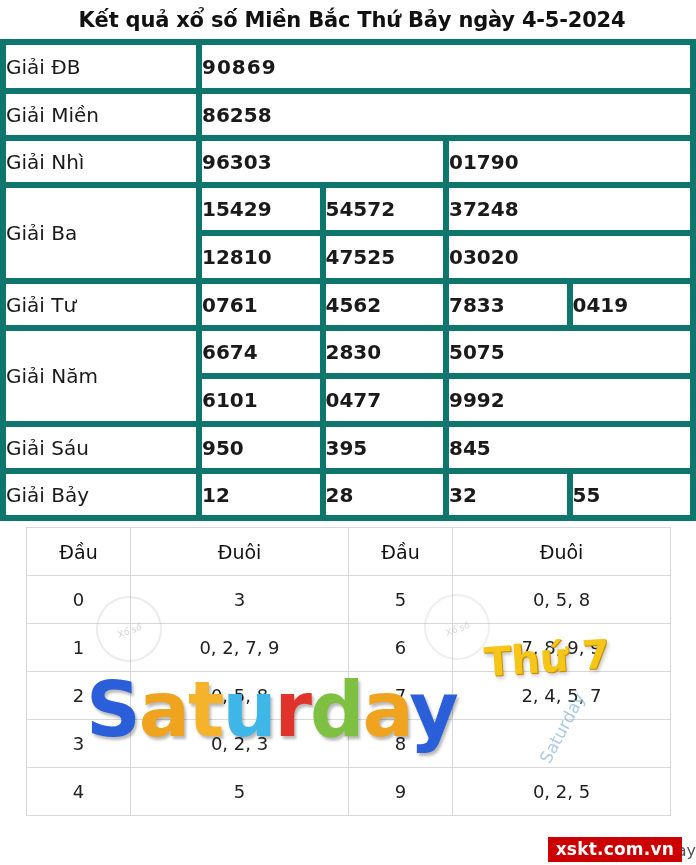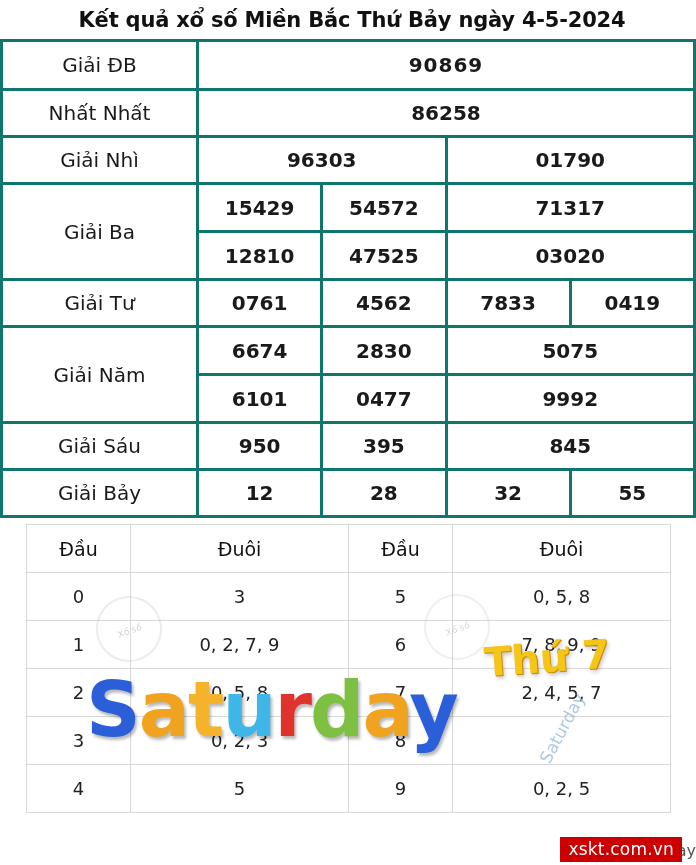--- a/index.html
+++ b/index.html
@@ -30,22 +30,21 @@
     white-space: nowrap;
   }
 
   
   table.results {
     width: 696px;
     border-collapse: collapse;
     table-layout: fixed;
   }
   table.results td {
-    border: 3px solid #0f766e;
-    text-align: center;
+    border: 6px solid #0f766e;
     vertical-align: middle;
     font-size: 20px;
     color: #1a1a1a;
     height: 47px;
     padding: 0;
   }
   td.label {
     width: 196px;
     font-size: 19px;
     color: #1a1a1a;
@@ -185,53 +184,53 @@
     text-align: right;
     font-size: 16px;
     color: #555;
   }
   .footer-logo {
     position: absolute;
     right: 14px;
     top: 2px;
     background: #cc0000;
     color: #fff;
-    font-weight: normal;
+    font-weight: bold;
     font-size: 17px;
     padding: 2px 8px 3px 8px;
     letter-spacing: 0.2px;
   }
 </style>
 </head>
 <body>
 
 <div class="page">
 
   <div class="title">Kết quả xổ số Miền Bắc Thứ Bảy ngày 4-5-2024</div>
 
   <table class="results">
     <tbody>
       <tr class="row-db">
         <td class="label">Giải ĐB</td>
         <td class="num db" colspan="4">90869</td>
       </tr>
       <tr>
-        <td class="label">Nhất Nhất</td>
+        <td class="label">Giải Miền</td>
         <td class="num" colspan="4">86258</td>
       </tr>
       <tr>
         <td class="label">Giải Nhì</td>
         <td class="num" colspan="2">96303</td>
         <td class="num" colspan="2">01790</td>
       </tr>
       <tr class="row-tall">
         <td class="label" rowspan="2">Giải Ba</td>
         <td class="num">15429</td>
         <td class="num">54572</td>
-        <td class="num" colspan="2">71317</td>
+        <td class="num" colspan="2">37248</td>
       </tr>
       <tr class="row-tall">
         <td class="num">12810</td>
         <td class="num">47525</td>
         <td class="num" colspan="2">03020</td>
       </tr>
       <tr>
         <td class="label">Giải Tư</td>
         <td class="num">0761</td>
         <td class="num">4562</td>

